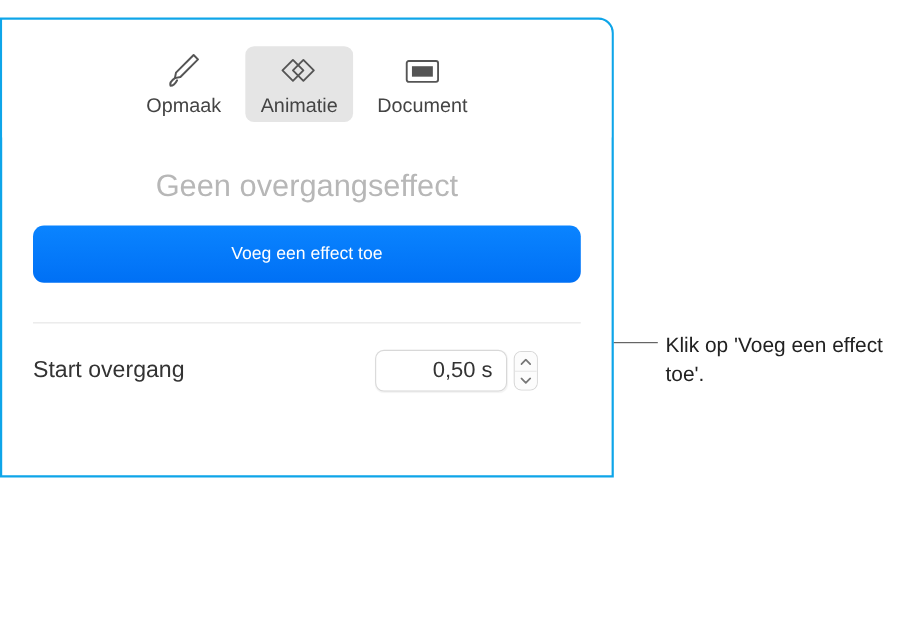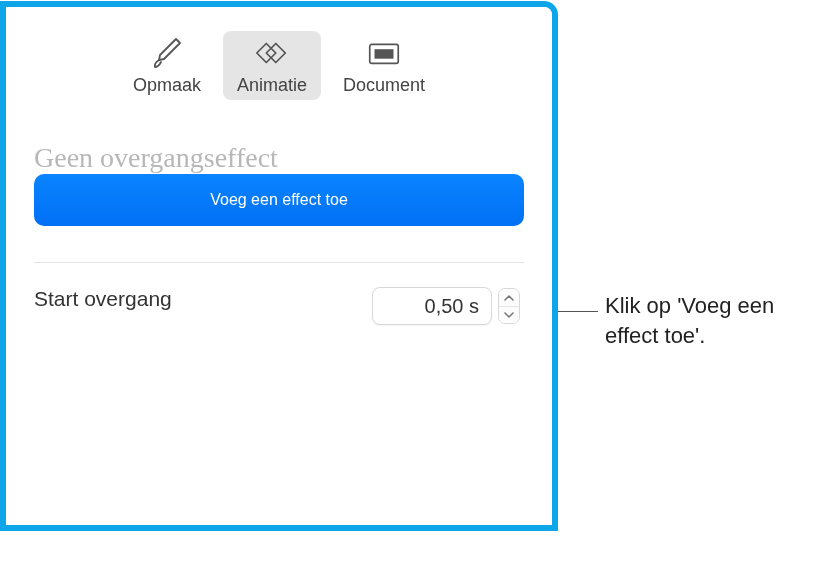--- a/index.html
+++ b/index.html
@@ -6,24 +6,24 @@
   body {
     font-family: -apple-system, "Helvetica Neue", Helvetica, Arial, sans-serif;
     background: #fff;
     width: 817px;
     height: 561px;
     position: relative;
   }
   .panel {
     position: absolute;
     left: 0;
-    top: 1px;
+    top: 16px;
     width: 558px;
-    height: 530px;
-    border: 6px solid #0ea5e9;
+    height: 418px;
+    border: 2px solid #0ea5e9;
     border-top-right-radius: 14px;
     background: #fff;
     overflow: hidden;
   }
   .toolbar {
     display: flex;
     justify-content: center;
     align-items: flex-end;
     gap: 8px;
     padding: 24px 0 14px 0;
@@ -59,24 +59,25 @@
     border-bottom: 1px solid #e1e1e1;
     text-align: center;
     font-size: 21px;
     color: #555;
     padding: 10px 0;
   }
   .content {
     padding: 28px 28px 0 28px;
   }
   .effect-title {
+    text-align: center;
     font-size: 28px;
     color: #b7b7b7;
     font-weight: 400;
-    font-family: Liberation Serif, serif;
+    margin-bottom: 20px;
   }
   .add-effect-btn {
     width: 100%;
     background: linear-gradient(#0a84ff, #0070f5);
     color: #fff;
     font-size: 16px;
     font-weight: 500;
     border: none;
     border-radius: 10px;
     padding: 17px 0;
@@ -84,20 +85,21 @@
   }
   .divider {
     border: none;
     border-top: 1px solid #e4e4e4;
     margin: 36px 0 24px 0;
   }
   .controls-row {
     display: flex;
     justify-content: space-between;
     gap: 30px;
+    align-items: center;
   }
   .control-group {
     display: flex;
     flex-direction: column;
     gap: 10px;
   }
   .control-group.left { flex: 1.2; }
   .control-group.right { flex: 0.8; }
   .control-label {
     font-size: 21px;
@@ -129,21 +131,20 @@
     display: flex;
     flex-direction: column;
     align-items: center;
     justify-content: center;
     gap: 1px;
   }
   .stepper-wrap {
     display: flex;
     align-items: center;
     gap: 6px;
-    margin-left: 32px;
   }
   .delay-input {
     border: 1px solid #d8d8d8;
     border-radius: 8px;
     height: 38px;
     width: 120px;
     font-size: 20px;
     color: #333;
     text-align: right;
     padding: 0 12px;
@@ -167,22 +168,22 @@
     justify-content: center;
     cursor: pointer;
     background: #fcfcfc;
   }
   .stepper-btn + .stepper-btn {
     border-top: 1px solid #e6e6e6;
   }
   .callout {
     position: absolute;
     left: 605px;
-    top: 291px;
-    font-size: 22px;
+    top: 302px;
+    font-size: 19px;
     color: #222;
     line-height: 1.35;
     max-width: 200px;
   }
   .callout-line {
     position: absolute;
     left: 558px;
     top: 311px;
     width: 40px;
     height: 1px;

